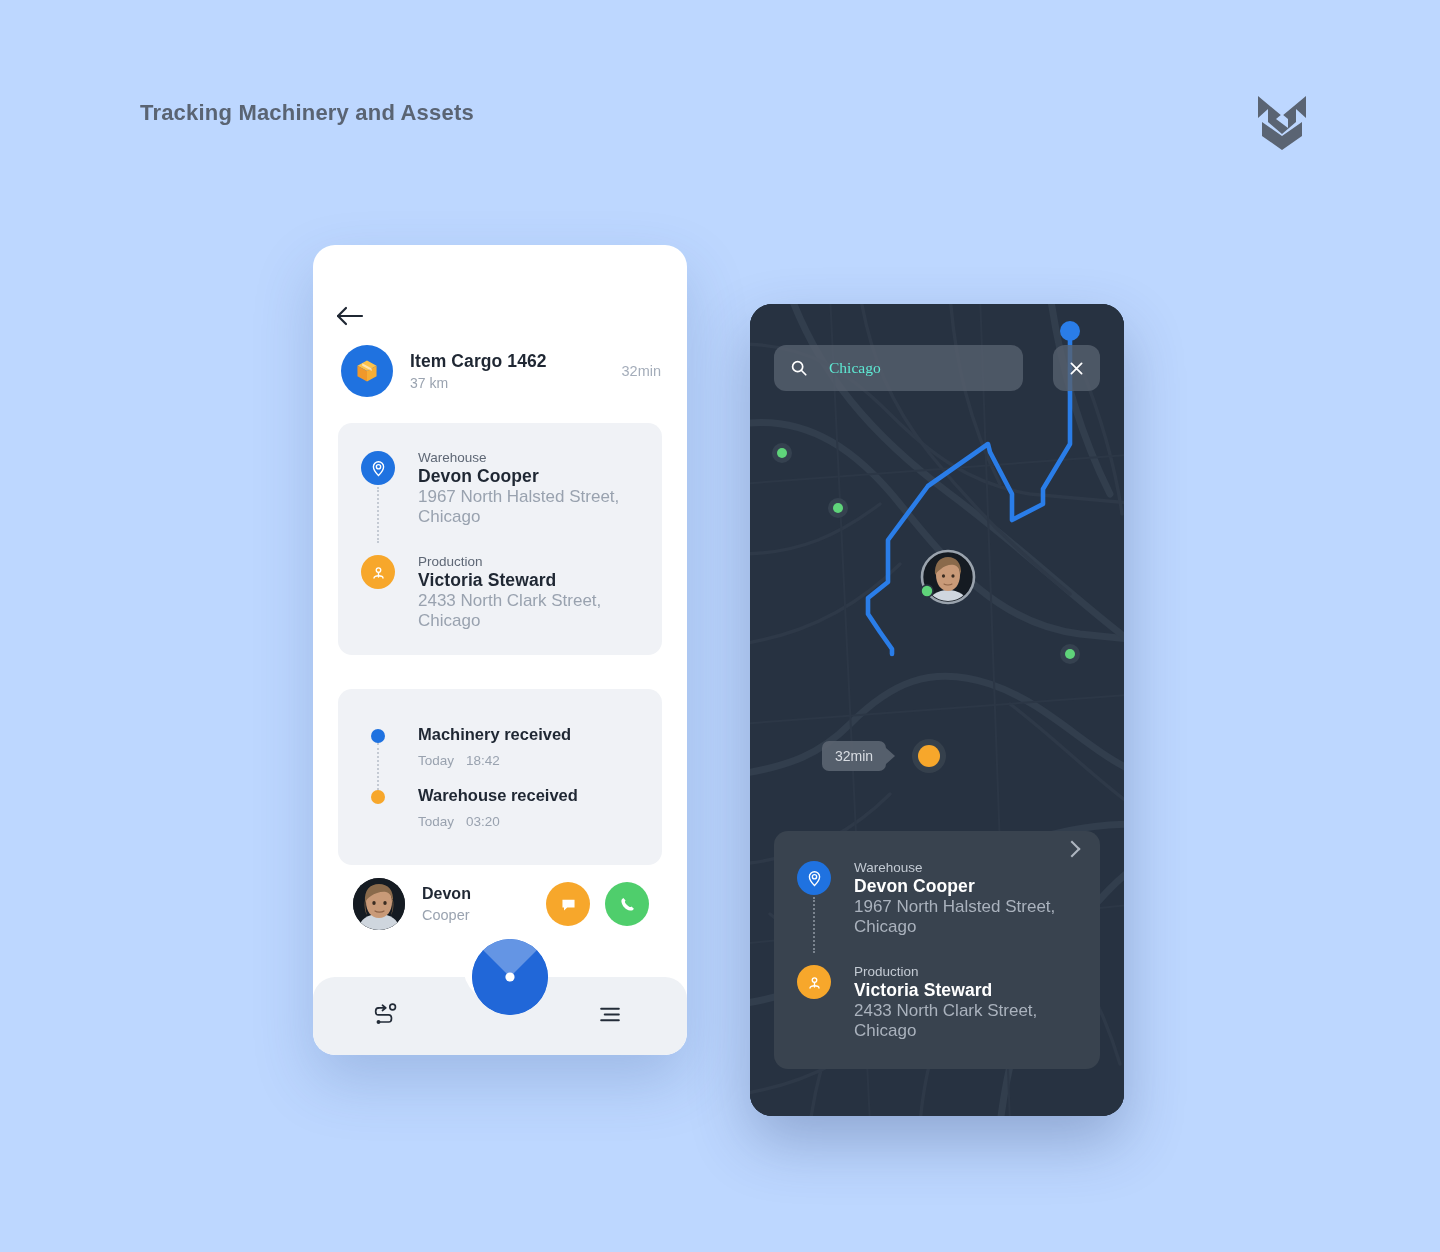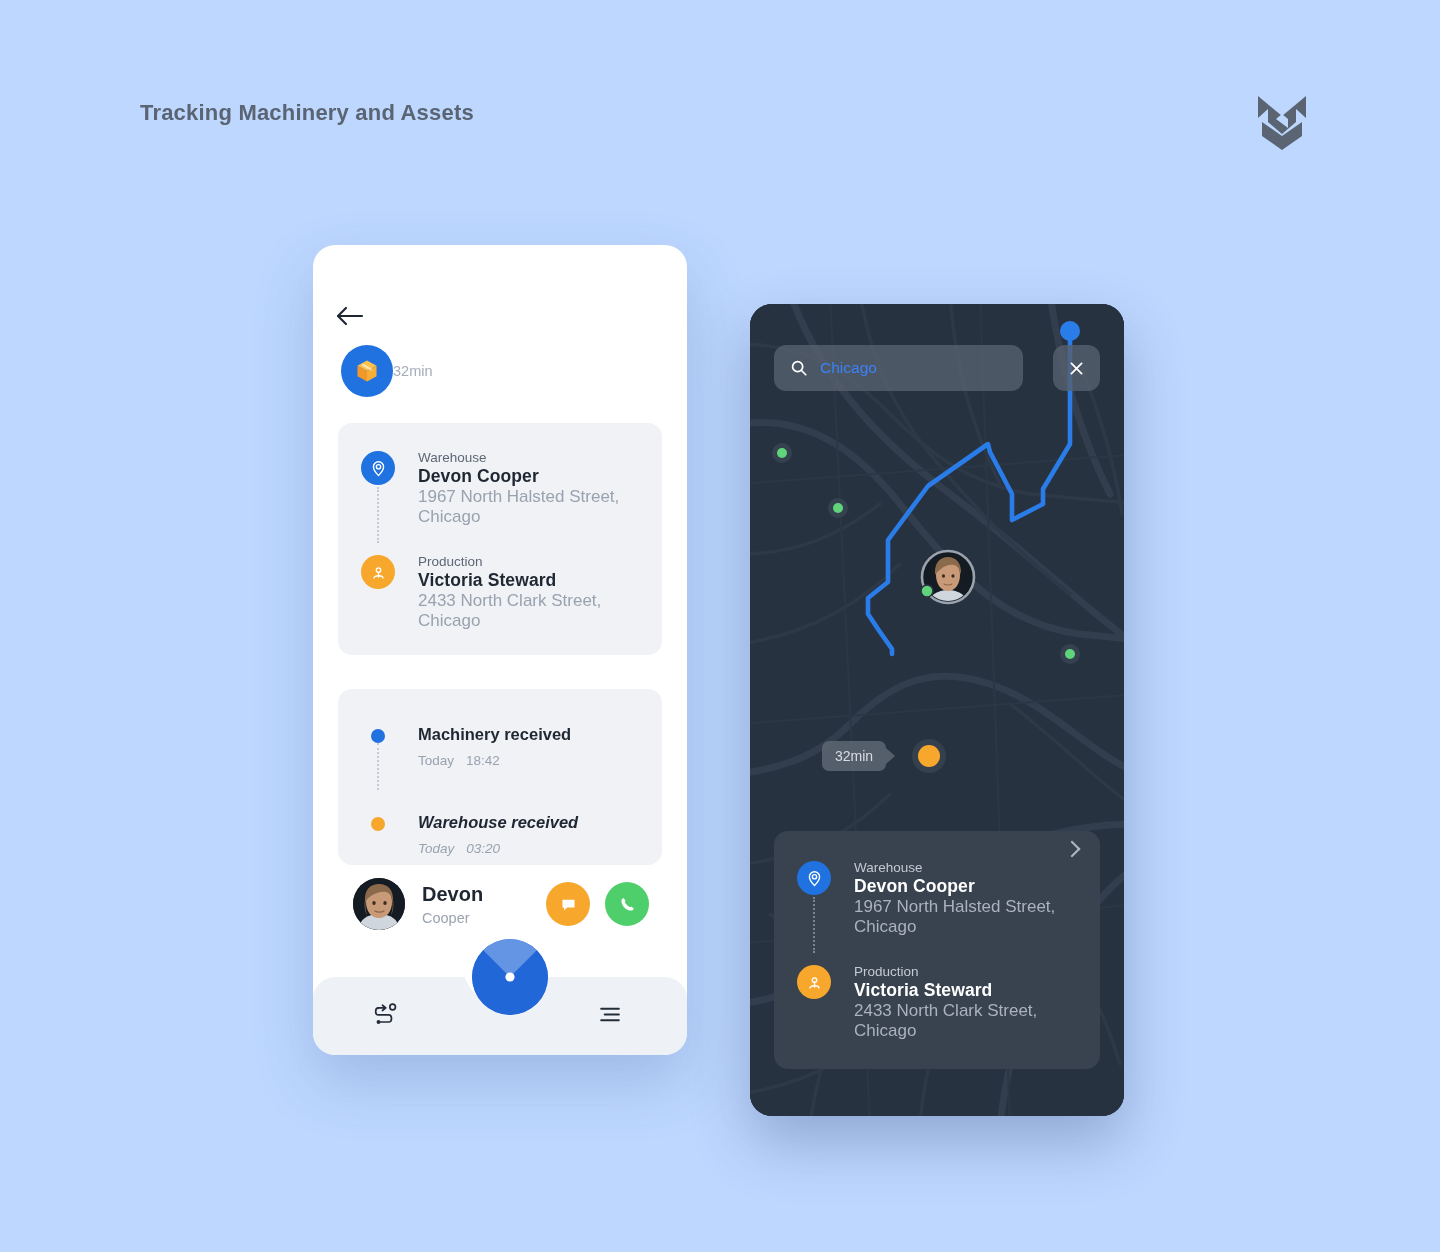--- a/index.html
+++ b/index.html
@@ -119,21 +119,21 @@
     position: absolute; left: 40px; top: 633px;
     width: 296px; height: 52px;
     display: flex; align-items: center;
   }
   .avatar {
     width: 52px; height: 52px; border-radius: 50%;
     overflow: hidden; flex: 0 0 auto;
     background: #2a2f38;
   }
   .contact-name { margin-left: 17px; flex: 1 1 auto; }
-  .contact-first { font-size: 20px; font-weight: bold; color: #1f2733; }
+  .contact-first { font-size: 16px; font-weight: bold; color: #1f2733; }
   .contact-last { font-size: 14.5px; color: #9aa3b0; margin-top: 4px; }
   .act-btn {
     width: 44px; height: 44px; border-radius: 50%;
     display: flex; align-items: center; justify-content: center;
     flex: 0 0 auto; cursor: pointer; border: none;
   }
   .act-chat { background: #f7a72b; margin-right: 15px; }
   .act-call { background: #4fce6c; }
 
   .tabbar {
@@ -165,23 +165,23 @@
   
   .map-bg { position: absolute; inset: 0; background: #273241; }
   .searchbar {
     position: absolute; left: 24px; top: 41px;
     width: 249px; height: 46px;
     background: rgba(86,96,110,0.80);
     border-radius: 12px;
     display: flex; align-items: center;
   }
   .search-input-txt {
-    margin-left: 12px; font-size: 15.5px; color: #3b82f6;
+    margin-left: 21px; font-size: 15.5px; color: #5eead4;
     background: transparent; border: none; outline: none;
-    font-family: Liberation Sans, sans-serif; width: 180px;
+    font-family: Liberation Serif, serif; width: 180px;
   }
   .close-btn {
     position: absolute; left: 303px; top: 41px;
     width: 47px; height: 46px;
     background: rgba(86,96,110,0.80);
     border-radius: 12px;
     display: flex; align-items: center; justify-content: center;
     cursor: pointer; border: none;
   }
   .dark-card {
@@ -227,20 +227,24 @@
 
   <div class="cargo-row">
     <div class="cargo-icon">
       <svg viewBox="0 0 30 30" width="26" height="26">
         <path d="M15 3 L26 9 L15 15 L4 9 Z" fill="#fbc24b"></path>
         <path d="M4 9 L15 15 L15 27 L4 21 Z" fill="#f0982a"></path>
         <path d="M26 9 L15 15 L15 27 L26 21 Z" fill="#f7ae34"></path>
         <path d="M9.5 6 L20.5 12 L20.5 15 L9.5 9 Z" fill="#ffffff" opacity="0.55"></path>
       </svg>
     </div>
+    <div class="cargo-text">
+      <div class="cargo-title">Item Cargo 1462</div>
+      <div class="cargo-sub">37 km</div>
+    </div>
     <div class="cargo-eta">32min</div>
   </div>
 
   <div class="card" id="address-card">
     <div class="dotline" style="left:39px; top:64px; height:56px;"></div>
 
     <div class="loc-row" style="top:28px;">
       <div class="loc-badge badge-blue">
         <svg viewBox="0 0 22 22" width="19" height="19">
           <path d="M11 3.2 C7.7 3.2 5.1 5.8 5.1 9.0 C5.1 13.3 11 19.2 11 19.2 C11 19.2 16.9 13.3 16.9 9.0 C16.9 5.8 14.3 3.2 11 3.2 Z" fill="none" stroke="#ffffff" stroke-width="1.6"></path>
@@ -274,21 +278,21 @@
     <div class="dotline" style="left:39px; top:54px; height:47px;"></div>
 
     <div class="tl-row" style="top:36px;">
       <div class="tl-dot dot-blue"></div>
       <div class="tl-body">
         <div class="tl-title">Machinery received</div>
         <div class="tl-meta"><span>Today</span><span class="sep"></span><span>18:42</span></div>
       </div>
     </div>
 
-    <div class="tl-row" style="top:124px;font-style:italic;">
+    <div class="tl-row" style="top:97px;">
       <div class="tl-dot dot-orange"></div>
       <div class="tl-body">
         <div class="tl-title">Warehouse received</div>
         <div class="tl-meta"><span>Today</span><span class="sep"></span><span>03:20</span></div>
       </div>
     </div>
   </div>
 
   <div class="contact-row">
     <div class="avatar">

